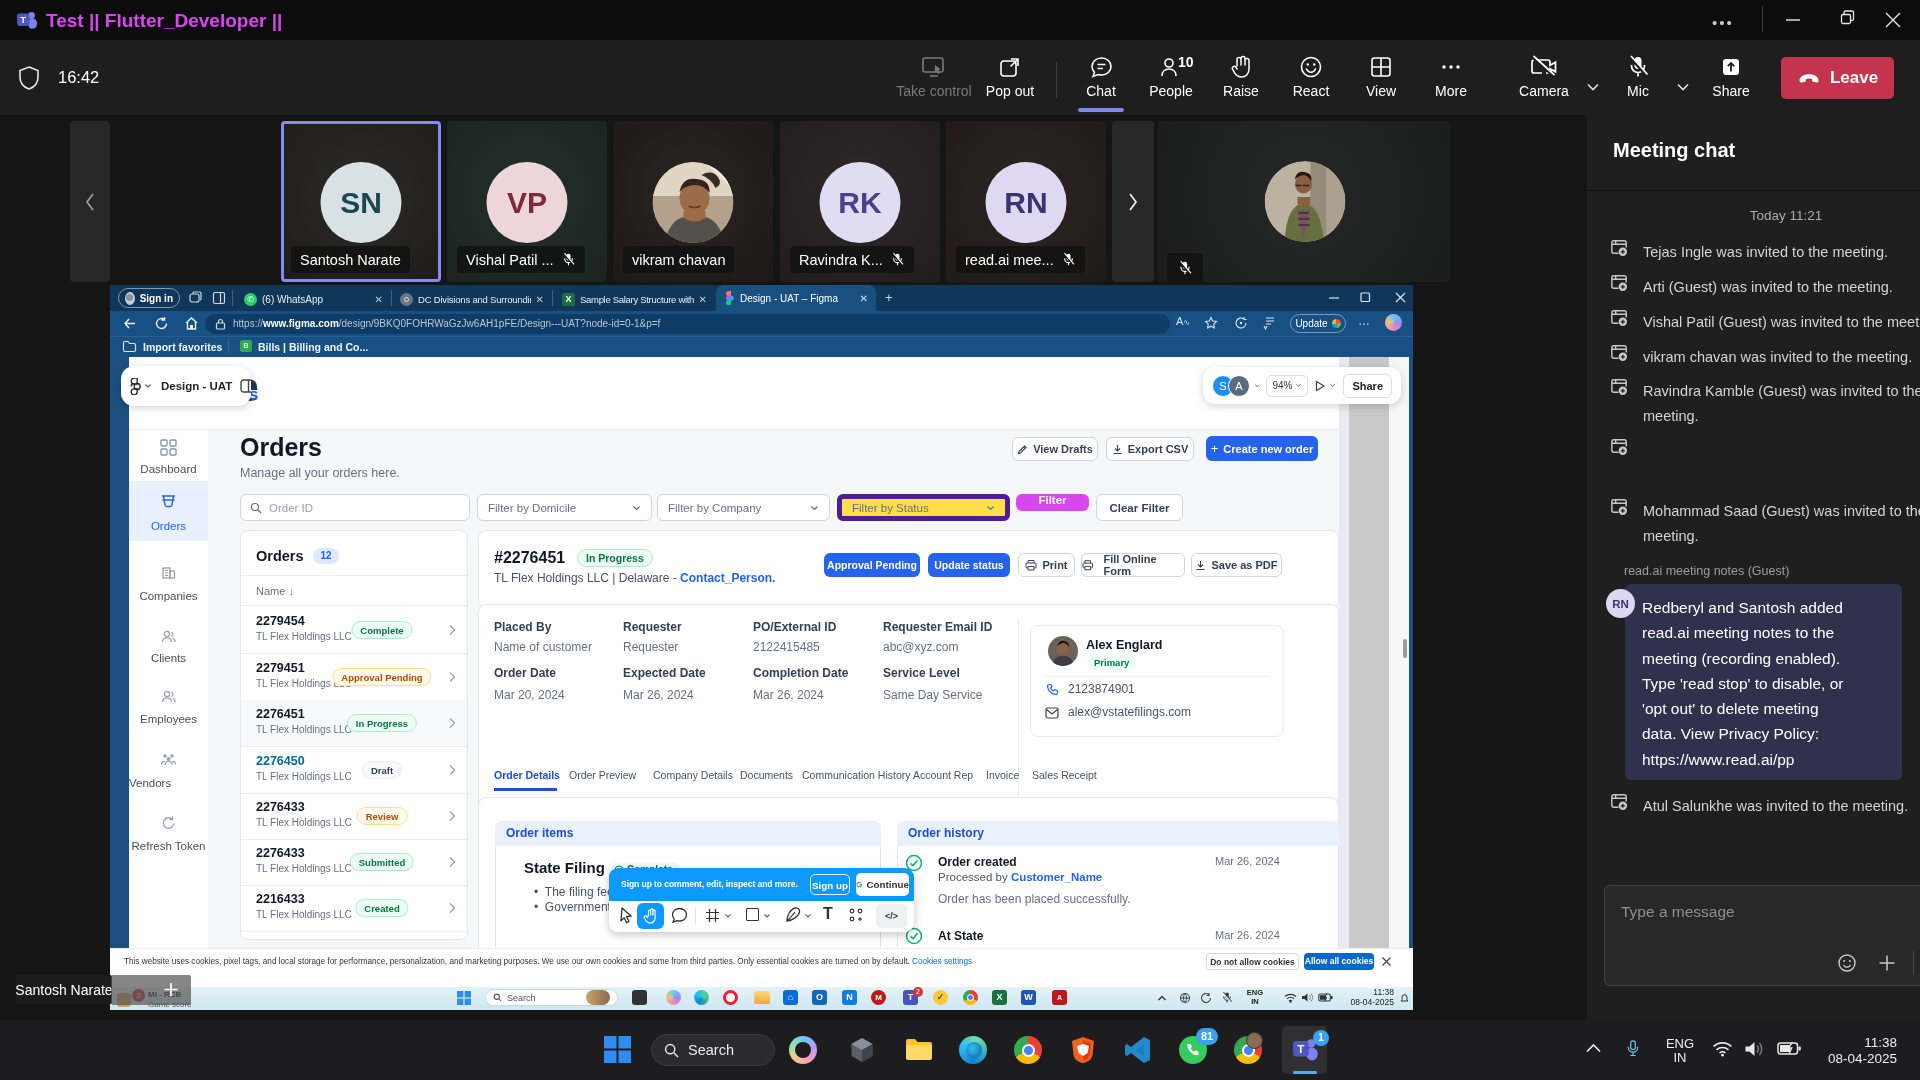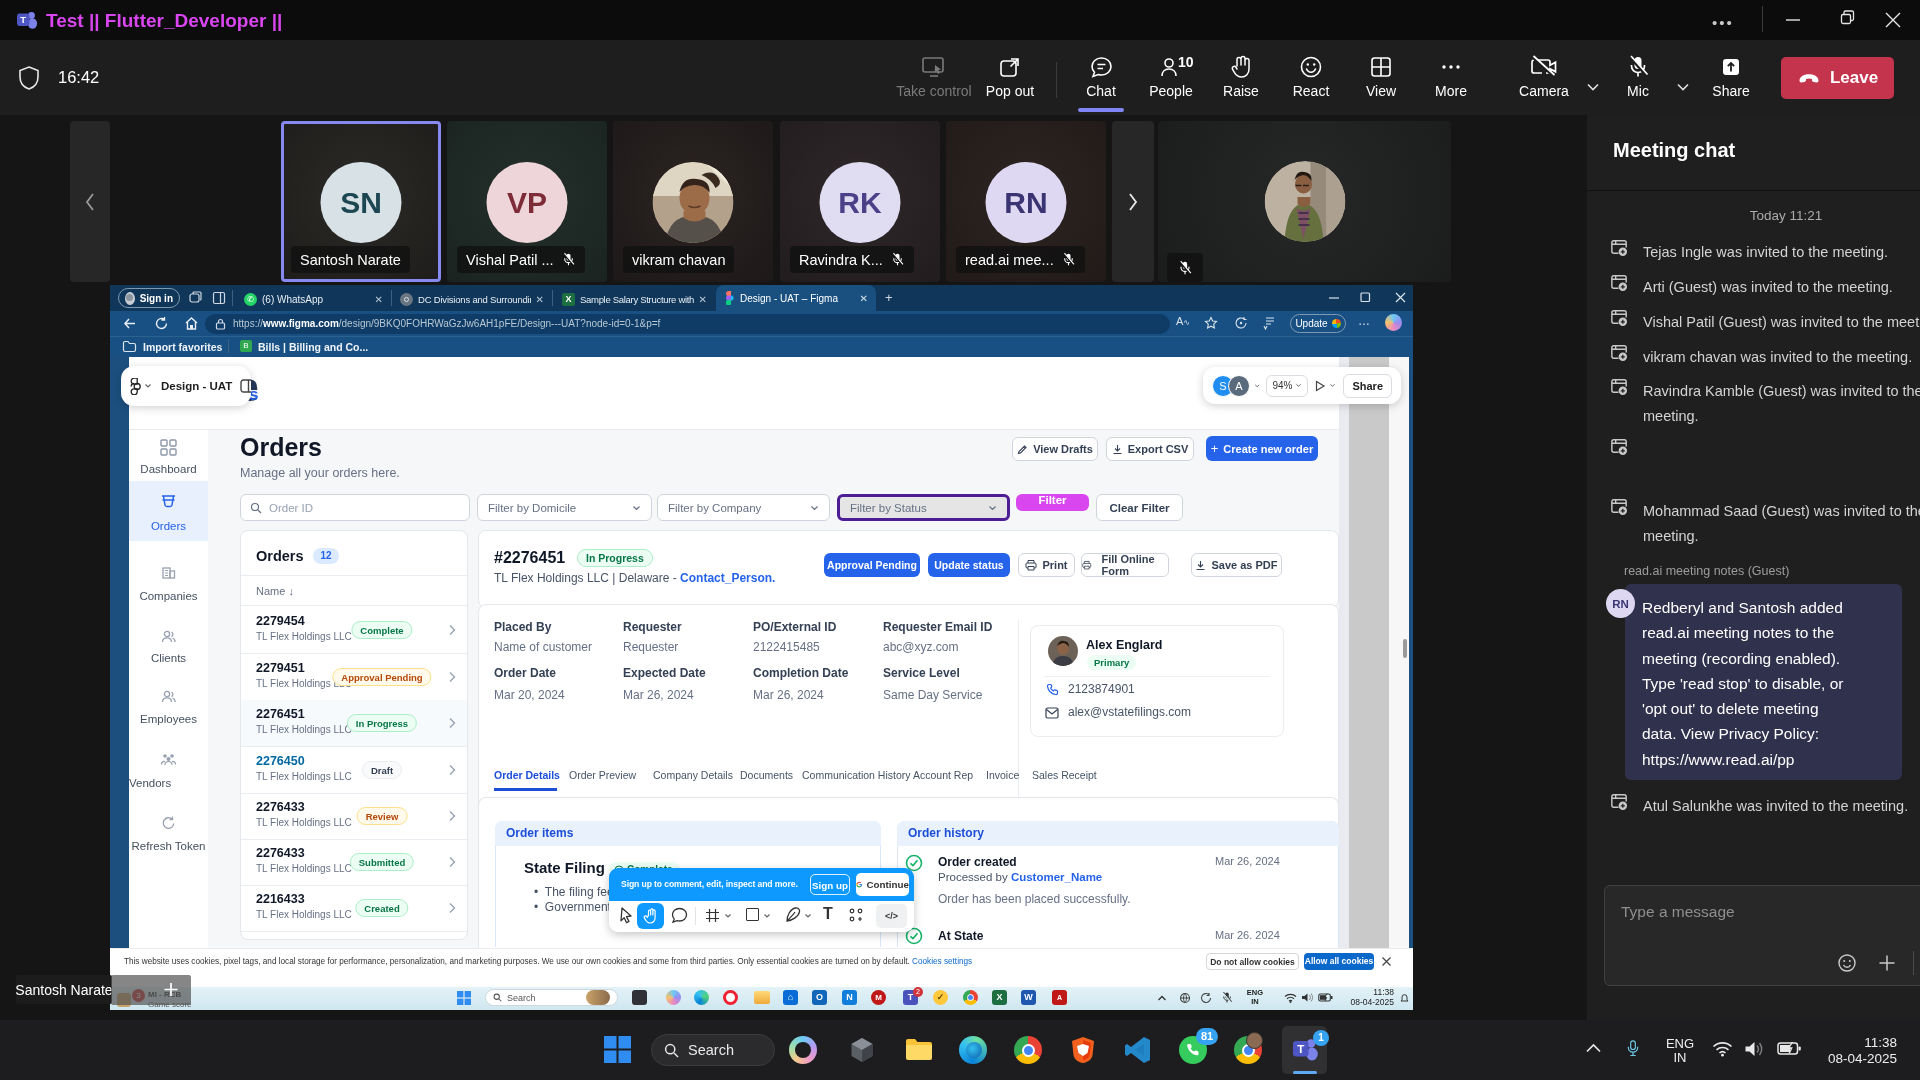--- a/index.html
+++ b/index.html
@@ -496,21 +496,21 @@
         <svg width="9" height="6" viewBox="0 0 9 6">
           <path d="M1.5 1.5 L4.5 4.5 L7.5 1.5" fill="none" stroke="#667085" stroke-width="1.2"></path>
         </svg>
       </div>
  <div class="abs" style="left:547px;top:209px;width:173px;height:27px;background:#fff;border:1px solid #d0d5dd;border-radius:6px;display:flex;align-items:center;justify-content:space-between;padding:0 10px">
         <span style="font-size:11.5px;color:#667085">Filter by Company</span>
         <svg width="9" height="6" viewBox="0 0 9 6">
           <path d="M1.5 1.5 L4.5 4.5 L7.5 1.5" fill="none" stroke="#667085" stroke-width="1.2"></path>
         </svg>
       </div>
- <div class="abs" style="left:727px;top:209px;width:173px;height:27px;background:#e5e5e5;border:3px solid #4c1d95;border-radius:6px;display:flex;align-items:center;justify-content:space-between;padding:4px 10px">
+ <div class="abs" style="left:727px;top:209px;width:173px;height:27px;background:#fde047;border:5px solid #4c1d95;border-radius:6px;display:flex;align-items:center;justify-content:space-between;padding:4px 10px">
         <span style="font-size:11.5px;color:#667085">Filter by Status</span>
         <svg width="9" height="6" viewBox="0 0 9 6">
           <path d="M1.5 1.5 L4.5 4.5 L7.5 1.5" fill="none" stroke="#667085" stroke-width="1.2"></path>
         </svg>
       </div>
  <div class="abs" style="left:906px;top:209px;width:73px;height:17px;background:#d946ef;border-radius:6px;display:flex;align-items:flex-start;justify-content:center">
         <span style="font-size:11.5px;color:#fff;font-weight:bold">Filter</span>
       </div>
  <div class="abs" style="left:986px;top:209px;width:87px;height:27px;background:#fff;border:1px solid #d0d5dd;border-radius:6px;display:flex;align-items:center;justify-content:center">
         <span style="font-size:11.5px;color:#344054;font-weight:bold">Clear Filter</span>
@@ -584,21 +584,21 @@
  <div class="abs" style="left:467px;top:264px;height:18px;padding:0 8px;background:#ecfdf3;border:1px solid #abefc6;border-radius:9px;font-size:10.5px;line-height:17px;color:#067647;font-weight:bold">In Progress</div>
  <div class="abs" style="left:384px;top:286px;font-size:12px;color:#475467">TL Flex Holdings LLC | Delaware - <span style="color:#2563eb;font-weight:bold">Contact_Person.</span></div>
  <div class="abs" style="left:714px;top:268px;width:96px;height:24px;background:#2563eb;border-radius:6px;text-align:center;font-size:10.5px;line-height:24px;color:#fff;font-weight:bold;white-space:nowrap">Approval Pending</div>
  <div class="abs" style="left:818px;top:268px;width:82px;height:24px;background:#2563eb;border-radius:6px;text-align:center;font-size:10.5px;line-height:24px;color:#fff;font-weight:bold;white-space:nowrap">Update status</div>
  <div class="abs" style="left:908px;top:268px;width:57px;height:24px;background:#fff;border:1px solid #d0d5dd;border-radius:6px;display:flex;align-items:center;justify-content:center;gap:5px">
         <svg width="12" height="12" viewBox="0 0 12 12">
           <path d="M3 4 V1.5 H9 V4 M3 9 H2 a1 1 0 0 1-1-1 V5 a1 1 0 0 1 1-1 H10 a1 1 0 0 1 1 1 V8 a1 1 0 0 1-1 1 H9 M3 7.5 H9 V11 H3 Z" fill="none" stroke="#344054" stroke-width="1"></path>
         </svg>
         <span style="font-size:11px;color:#344054;font-weight:bold">Print</span>
       </div>
- <div class="abs" style="left:971px;top:268px;width:88px;height:24px;background:#fff;border:1px solid #d0d5dd;border-radius:6px;display:flex;align-items:center;justify-content:center;gap:10px">
+ <div class="abs" style="left:971px;top:268px;width:104px;height:24px;background:#fff;border:1px solid #d0d5dd;border-radius:6px;display:flex;align-items:center;justify-content:center;gap:10px">
         <svg width="12" height="12" viewBox="0 0 12 12">
           <path d="M3 4 V1.5 H9 V4 M3 9 H2 a1 1 0 0 1-1-1 V5 a1 1 0 0 1 1-1 H10 a1 1 0 0 1 1 1 V8 a1 1 0 0 1-1 1 H9 M3 7.5 H9 V11 H3 Z" fill="none" stroke="#344054" stroke-width="1"></path>
         </svg>
         <span style="font-size:11px;color:#344054;font-weight:bold">Fill Online Form</span>
       </div>
  <div class="abs" style="left:1081px;top:268px;width:91px;height:24px;background:#fff;border:1px solid #d0d5dd;border-radius:6px;display:flex;align-items:center;justify-content:center;gap:5px">
         <svg width="11" height="11" viewBox="0 0 11 11">
           <path d="M5.5 1 V7 M3 4.5 L5.5 7 L8 4.5 M1.5 9.5 H9.5" fill="none" stroke="#344054" stroke-width="1.1"></path>
         </svg>
         <span style="font-size:11px;color:#344054;font-weight:bold">Save as PDF</span>

